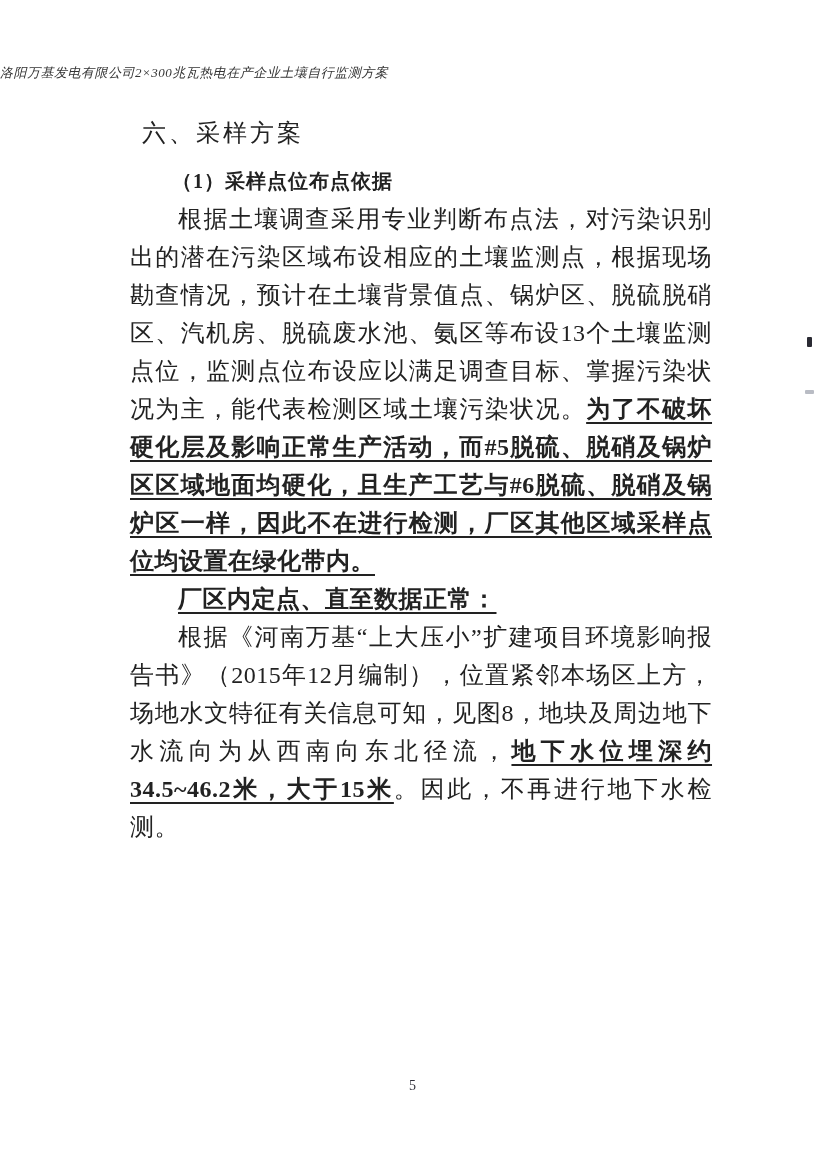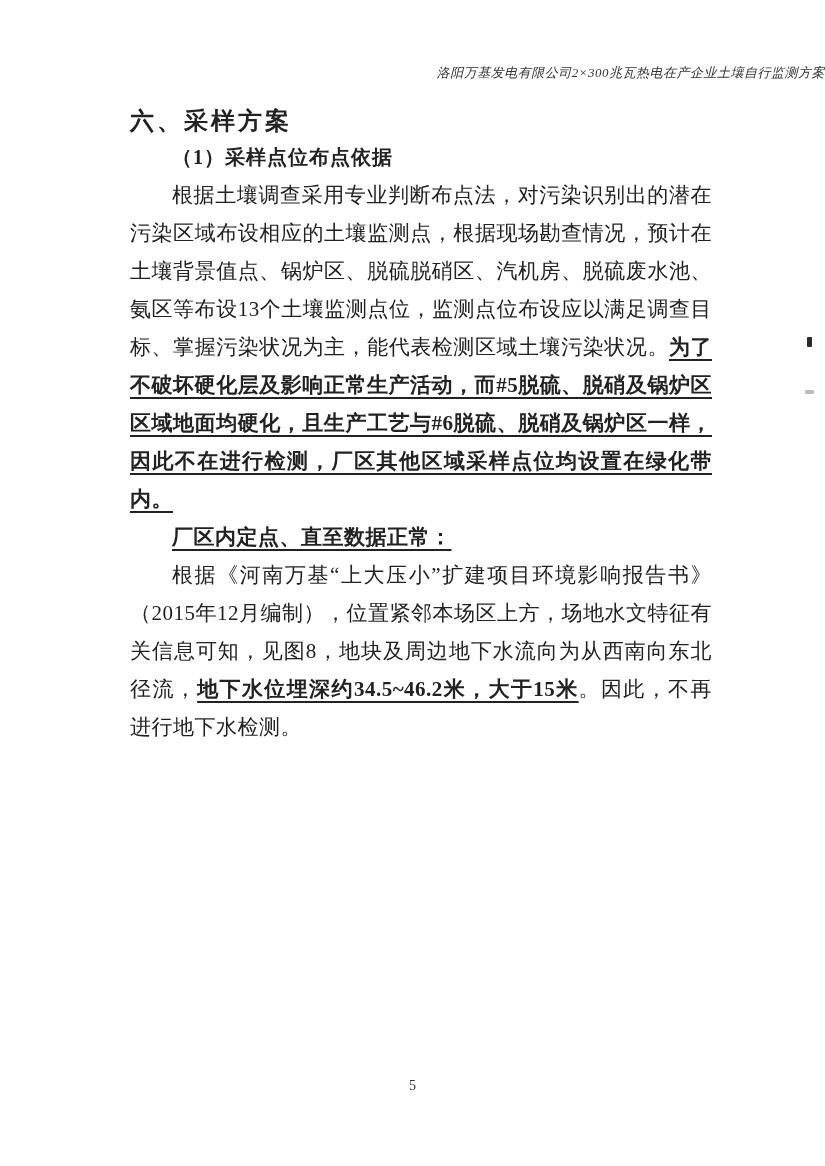--- a/index.html
+++ b/index.html
@@ -14,50 +14,50 @@
     background: #ffffff;
     font-family: "Liberation Serif", "DejaVu Serif", serif;
     color: #222222;
     overflow: hidden;
   }
   .running-header {
     position: absolute;
     top: 64px;
     left: 0;
     right: 0;
-    text-align: right;
+    text-align: left;
     font-size: 13px;
     font-style: italic;
     letter-spacing: 0.5px;
     color: #333333;
     white-space: nowrap;
   }
   .content {
     position: absolute;
     left: 130px;
     top: 104px;
     width: 582px;
   }
   .h1 {
     font-size: 24px;
-    font-weight: bold;
+    font-weight: normal;
     line-height: 34px;
     letter-spacing: 3px;
-    margin: 0;
+    margin: 12px;
   }
   .h2 {
     font-size: 20px;
     font-weight: bold;
     line-height: 38px;
     letter-spacing: 1px;
     text-indent: 2.1em;
     margin: 0;
   }
   .body-p {
-    font-size: 21px;
+    font-size: 24px;
     line-height: 38px;
     letter-spacing: 0.5px;
     text-align: justify;
     text-indent: 2em;
     margin: 0;
   }
   .emph {
     font-weight: bold;
     text-decoration: underline;
     text-decoration-thickness: 2px;

